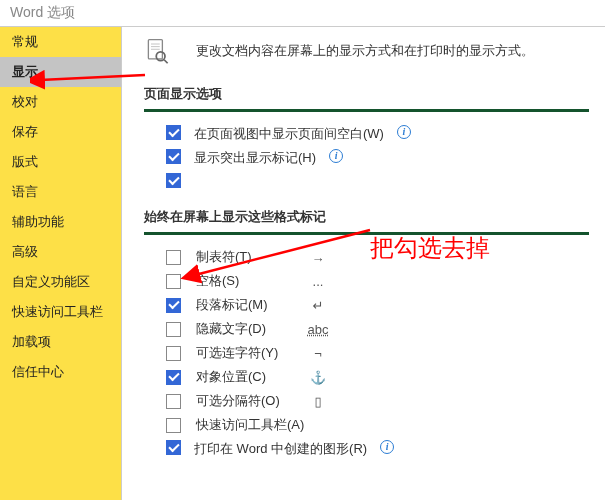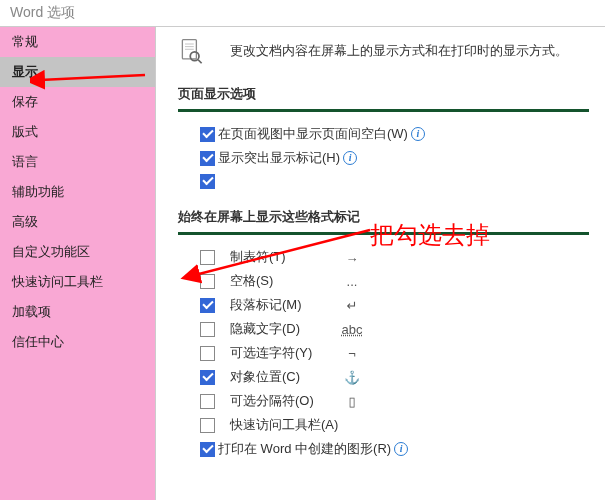--- a/index.html
+++ b/index.html
@@ -17,24 +17,24 @@
   .titlebar {
     padding: 4px 10px;
     color: #888;
     font-size: 14px;
   }
   .container {
     display: flex;
     height: calc(100% - 26px);
   }
   .sidebar {
-    width: 156px;
+    width: 122px;
     border-right: 1px solid #ccc;
     border-top: 1px solid #ccc;
-    background: #f9a8d4;
+    background: #fde047;
   }
   .sidebar-item {
     padding: 6px 12px;
     font-size: 13px;
     cursor: pointer;
     color: #222;
   }
   .sidebar-item.selected {
     background: #c4c4c4;
     font-weight: bold;
@@ -63,23 +63,22 @@
   .section-header {
     font-size: 13px;
     font-weight: bold;
     padding: 6px 0;
     border-bottom: 3px solid #14532d;
     margin-bottom: 10px;
     color: #333;
   }
   .option-row {
     display: flex;
-    align-items: center;
     padding: 3px 0 3px 22px;
-    gap: 3px;
+    gap: 13px;
     min-height: 22px;
   }
   .checkbox {
     width: 15px;
     height: 15px;
     border: 1px solid #888;
     display: inline-flex;
     align-items: center;
     justify-content: center;
     flex-shrink: 0;
@@ -135,36 +134,37 @@
     font-size: 13px;
   }
   .annotation {
     position: absolute;
     color: #ff0000;
     font-size: 24px;
     pointer-events: none;
   }
   .anno-text {
     left: 370px;
-    top: 219px;
+    top: 232px;
   }
   svg.arrow {
     position: absolute;
     pointer-events: none;
   }
 </style>
 </head>
 <body>
 
 <div class="titlebar">Word 选项</div>
 
 <div class="container">
   <div class="sidebar">
     <div class="sidebar-item">常规</div>
     <div class="sidebar-item selected">显示</div>
+    <div class="sidebar-item">校对</div>
     <div class="sidebar-item">保存</div>
     <div class="sidebar-item">版式</div>
     <div class="sidebar-item">语言</div>
     <div class="sidebar-item">辅助功能</div>
     <div class="sidebar-item">高级</div>
     <div class="sidebar-item">自定义功能区</div>
     <div class="sidebar-item">快速访问工具栏</div>
     <div class="sidebar-item">加载项</div>
     <div class="sidebar-item">信任中心</div>
   </div>

